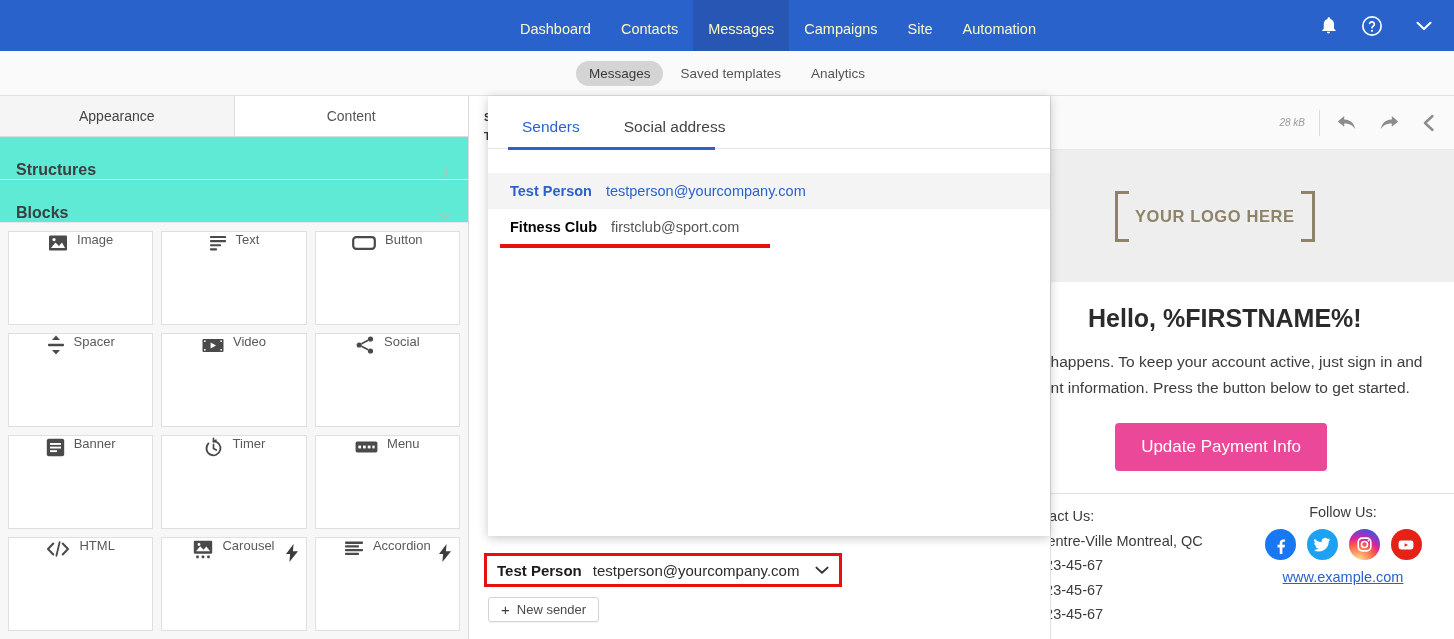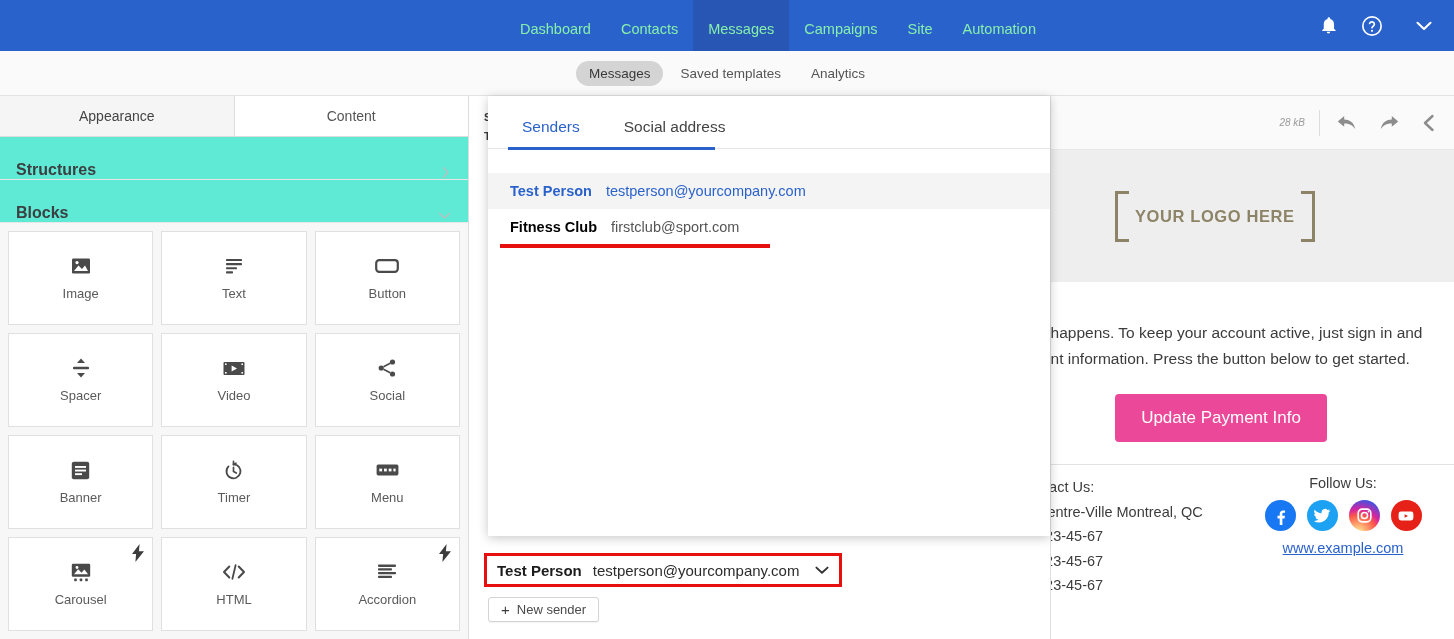--- a/index.html
+++ b/index.html
@@ -13,21 +13,21 @@
 
   
   .topnav {
     position: absolute; top: 0; left: 0; width: 1454px; height: 51px;
     background: #2a62cc;
     display: flex; align-items: center;
   }
   .topnav-menu { display: flex; align-items: stretch; height: 51px; margin-left: 505px; }
   .topnav-item {
     display: flex; align-items: center; padding: 12px 15px;
-    color: #86efac; font-size: 14.5px; height: 57px;
+    color: #fef9c3; font-size: 14.5px; height: 57px;
     white-space: nowrap; cursor: pointer;
   }
   .topnav-item.active { background: #2756b4; }
   .topnav-right { position: absolute; right: 0; top: 0; height: 51px; display: flex; align-items: center; }
   .nav-icon { width: 44px; height: 51px; display: flex; align-items: center; justify-content: center; cursor: pointer; }
   .nav-icon svg { display: block; }
   .nav-caret { width: 60px; height: 51px; display: flex; align-items: center; justify-content: center; cursor: pointer; }
 
   
   .subnav {
@@ -59,22 +59,22 @@
   }
   .lp-section-title { font-size: 16px; font-weight: bold; color: #3c4043; }
   .chev { color: #bdbdbd; display: flex; }
   .blocks-grid {
     display: grid; grid-template-columns: repeat(3, 1fr);
     gap: 8px; padding: 8px 8px 0 8px; background: #f7f7f7; height: 459px;
     align-content: start;
   }
   .block-card {
     position: relative; background: #ffffff; border: 1px solid #e0e0e0;
-    height: 94px; display: flex; flex-direction: column;
-    align-items: center; justify-content: center; gap: 9px; cursor: grab;
+    height: 94px; display: flex; flex-direction: row;
+    justify-content: center; gap: 9px; cursor: grab;
   }
   .block-card .bi { color: #4a4a4a; display: flex; align-items: center; justify-content: center; height: 22px; }
   .block-card .blabel { font-size: 13px; color: #5a5a5a; }
   .bolt { position: absolute; top: 6px; right: 8px; color: #3c3c3c; }
 
   
   .editor {
     position: absolute; top: 96px; left: 470px; width: 580px; height: 543px;
     background: #ffffff; overflow: hidden;
   }
@@ -333,50 +333,50 @@
               <rect x="3.3" y="4.6" width="2.8" height="2.8" fill="#fff"></rect>
               <rect x="8" y="4.6" width="2.8" height="2.8" fill="#fff"></rect>
               <rect x="12.7" y="4.6" width="2.8" height="2.8" fill="#fff"></rect>
               <rect x="17.4" y="4.6" width="2.2" height="2.8" fill="#fff"></rect>
             </svg>
         </span>
         <span class="blabel">Menu</span>
       </div>
 
       <div class="block-card">
+        <span class="bi">
+          <svg width="24" height="16" viewBox="0 0 24 16" fill="none">
+              <path d="M7.3 2.5 2 8l5.3 5.5" stroke="#4a4a4a" stroke-width="2" stroke-linecap="round" stroke-linejoin="round"></path>
+              <path d="M16.7 2.5 22 8l-5.3 5.5" stroke="#4a4a4a" stroke-width="2" stroke-linecap="round" stroke-linejoin="round"></path>
+              <path d="M13.6 1.2 10.4 14.8" stroke="#4a4a4a" stroke-width="1.8" stroke-linecap="round"></path>
+            </svg>
+        </span>
+        <span class="blabel">HTML</span>
+      </div>
+
+      <div class="block-card">
         <span class="bolt">
           <svg width="12" height="18" viewBox="0 0 12 18" fill="#3c3c3c">
               <path d="M7.6 0 0 10h4.1L3.4 18 12 7.2H6.9z"></path>
             </svg>
         </span>
         <span class="bi">
           <svg width="20" height="19" viewBox="0 0 20 19" fill="#4a4a4a">
               <rect x="0.8" y="0.8" width="18.4" height="13" rx="1.2"></rect>
               <path d="M3 11.3 7.2 6.2l3.3 3.6 2.8-3.2 3.8 4.7z" fill="#fff"></path>
               <circle cx="6" cy="4.5" r="1.4" fill="#fff"></circle>
               <rect x="3.2" y="15.6" width="2.6" height="2.6" rx="0.6"></rect>
               <rect x="8.7" y="15.6" width="2.6" height="2.6" rx="0.6"></rect>
               <rect x="14.2" y="15.6" width="2.6" height="2.6" rx="0.6"></rect>
             </svg>
         </span>
         <span class="blabel">Carousel</span>
       </div>
 
       <div class="block-card">
-        <span class="bi">
-          <svg width="24" height="16" viewBox="0 0 24 16" fill="none">
-              <path d="M7.3 2.5 2 8l5.3 5.5" stroke="#4a4a4a" stroke-width="2" stroke-linecap="round" stroke-linejoin="round"></path>
-              <path d="M16.7 2.5 22 8l-5.3 5.5" stroke="#4a4a4a" stroke-width="2" stroke-linecap="round" stroke-linejoin="round"></path>
-              <path d="M13.6 1.2 10.4 14.8" stroke="#4a4a4a" stroke-width="1.8" stroke-linecap="round"></path>
-            </svg>
-        </span>
-        <span class="blabel">HTML</span>
-      </div>
-
-      <div class="block-card">
         <span class="bolt">
           <svg width="12" height="18" viewBox="0 0 12 18" fill="#3c3c3c">
               <path d="M7.6 0 0 10h4.1L3.4 18 12 7.2H6.9z"></path>
             </svg>
         </span>
         <span class="bi">
           <svg width="20" height="17" viewBox="0 0 20 17" fill="#4a4a4a">
               <rect x="1" y="0.6" width="18" height="2.3" rx="0.8"></rect>
               <rect x="1" y="4.3" width="14" height="2.3" rx="0.8"></rect>
               <rect x="1" y="8" width="18" height="2.3" rx="0.8"></rect>
@@ -419,20 +419,21 @@
 
     <div class="mail-logo-band">
       <div class="logo-box">
         <span class="brk l"></span>
         <span class="brk r"></span>
         <span class="logo-text">YOUR LOGO HERE</span>
       </div>
     </div>
 
     <div class="mail-body">
+      <div class="mail-h1">Hello, %FIRSTNAME%!</div>
       <div class="mail-p">. It happens. To keep your account active, just sign in and</div>
       <div class="mail-p" style="margin-top:0">ment information. Press the button below to get started.</div>
       <div class="mail-btn">Update Payment Info</div>
 
       <div class="mail-footer">
         <div class="foot-left">
           <div>ntact Us:</div>
           <div>Centre-Ville Montreal, QC</div>
           <div>123-45-67</div>
           <div>123-45-67</div>

